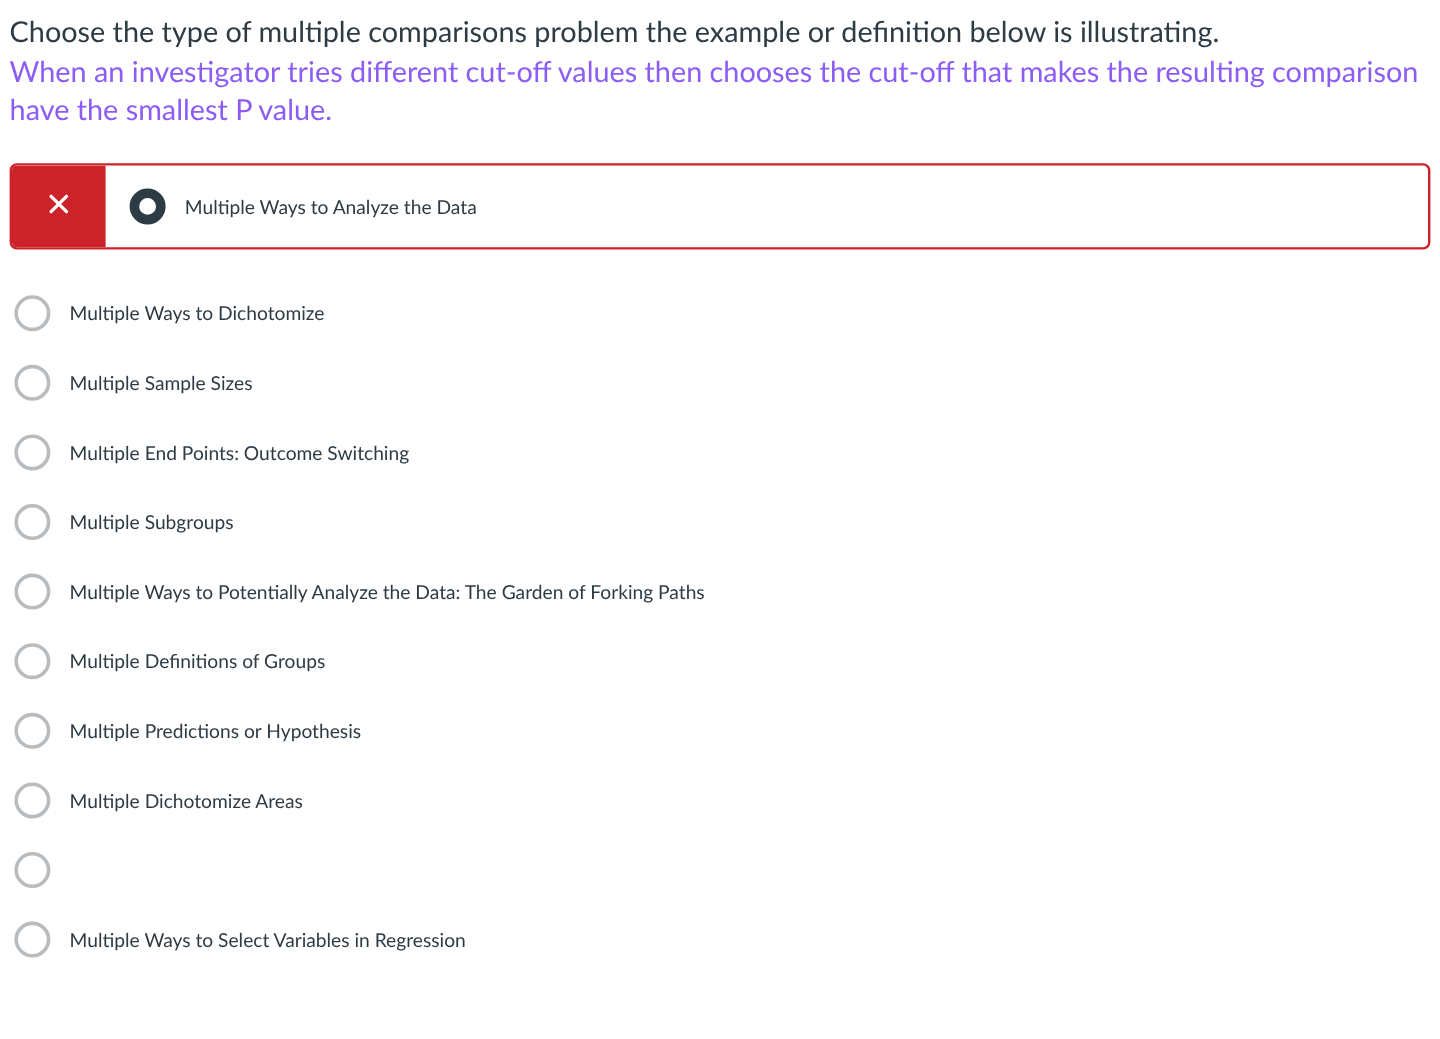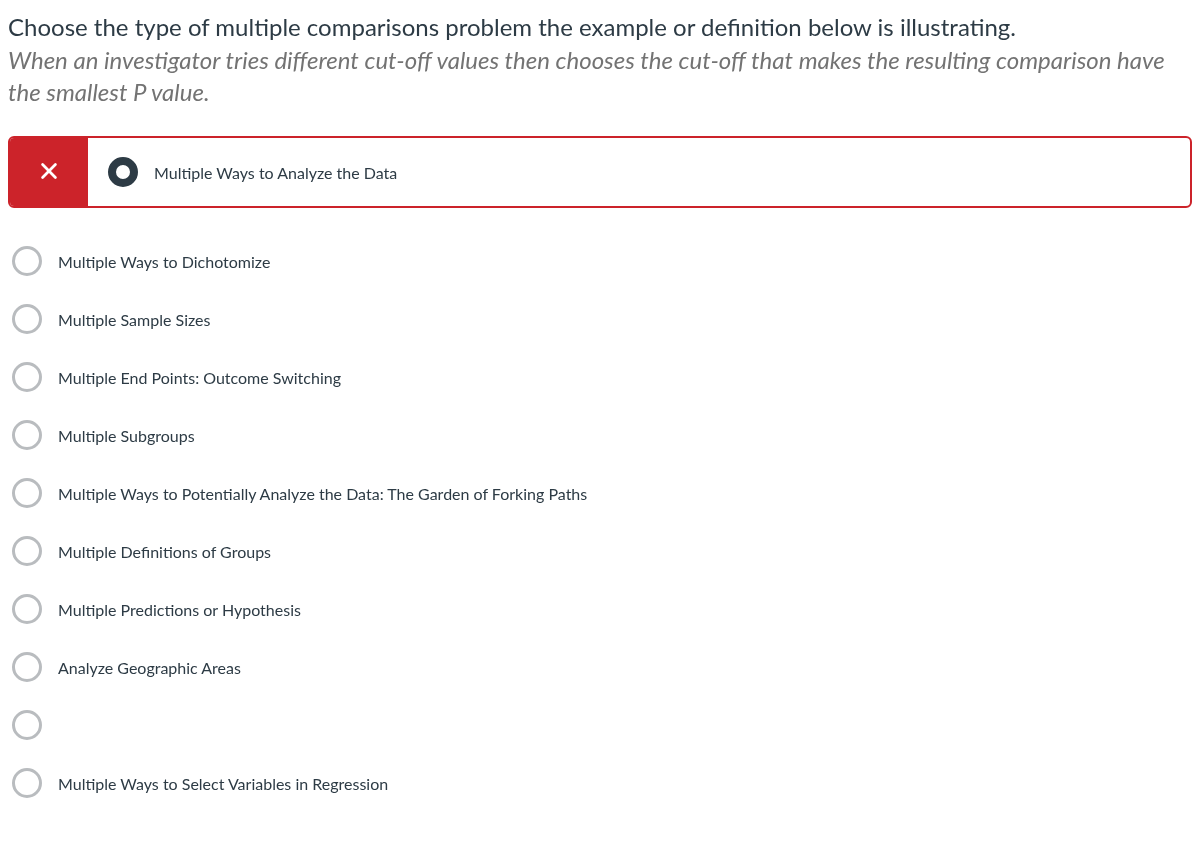--- a/index.html
+++ b/index.html
@@ -13,22 +13,21 @@
       color: #2d3b45;
       padding: 10px 8px;
       width: 1200px;
       background: #ffffff;
     }
     .question-text {
       color: #2d3b45;
       line-height: 1.4;
     }
     .example-text {
-      font-style: italic;
-      color: #737373;
+      color: #8b5cf6;
       margin-bottom: 28px;
       line-height: 1.35;
     }
     .options {
       display: flex;
       flex-direction: column;
       gap: 0;
     }
     .selected-wrong {
       display: flex;
@@ -139,21 +138,21 @@
     <span class="option-label">Multiple Definitions of Groups</span>
   </div>
 
   <div class="option-row">
     <span class="radio-empty"></span>
     <span class="option-label">Multiple Predictions or Hypothesis</span>
   </div>
 
   <div class="option-row">
     <span class="radio-empty"></span>
-    <span class="option-label">Analyze Geographic Areas</span>
+    <span class="option-label">Multiple Dichotomize Areas</span>
   </div>
 
   <div class="option-row">
     <span class="radio-empty"></span>
   </div>
 
   <div class="option-row">
     <span class="radio-empty"></span>
     <span class="option-label">Multiple Ways to Select Variables in Regression</span>
   </div>

